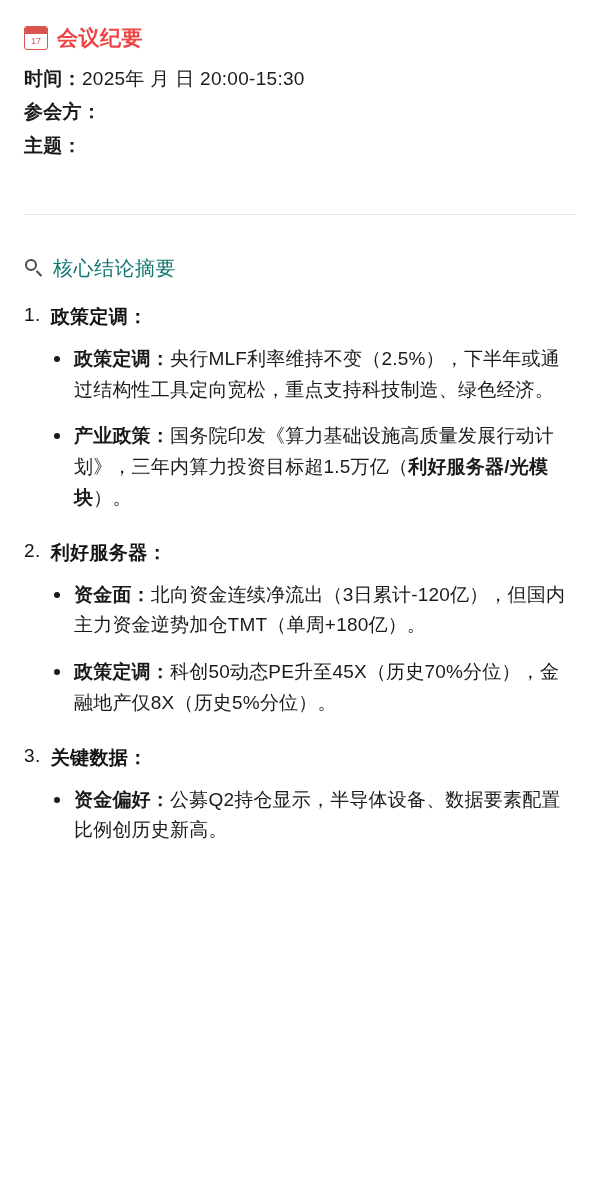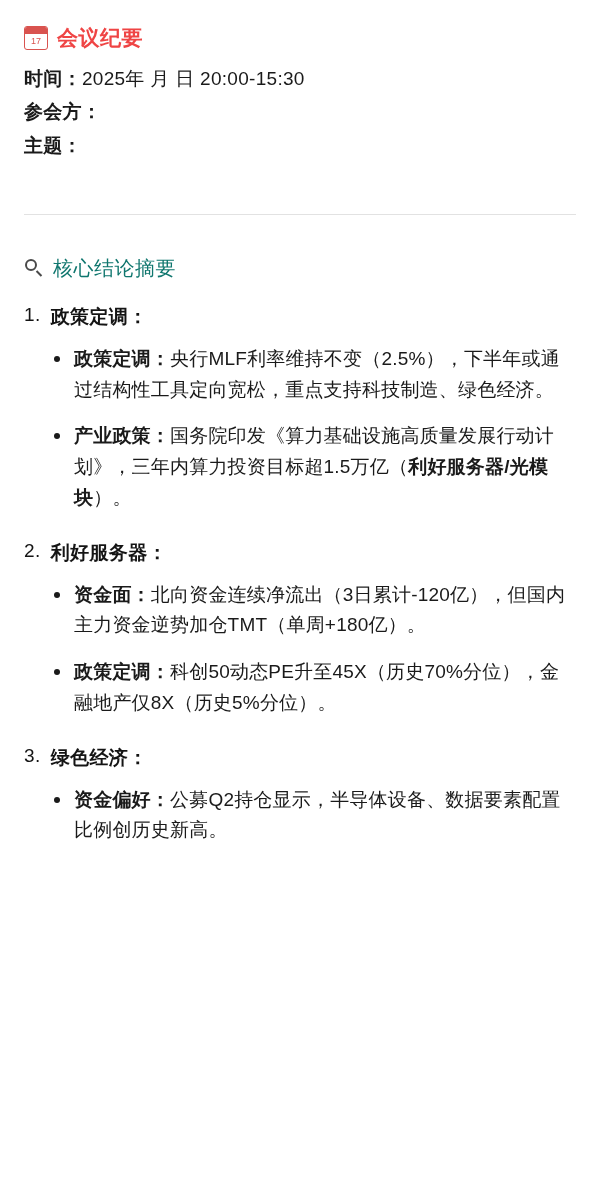--- a/index.html
+++ b/index.html
@@ -244,21 +244,21 @@
         </li>
         <li>
           <span class="item-label">政策定调：</span><span class="item-text">科创50动态PE升至45X（历史70%分位），金融地产仅8X（历史5%分位）。</span>
         </li>
       </ul>
     </li>
 
     <li>
       <div class="num-head">
         <span class="num">3.</span>
-        <span>绿色经济：</span>
+        <span>关键数据：</span>
       </div>
       <ul class="sublist">
         <li>
           <span class="item-label">资金偏好：</span><span class="item-text">公募Q2持仓显示，半导体设备、数据要素配置比例创历史新高。</span>
         </li>
       </ul>
     </li>
 
   </ol>
 </div>

